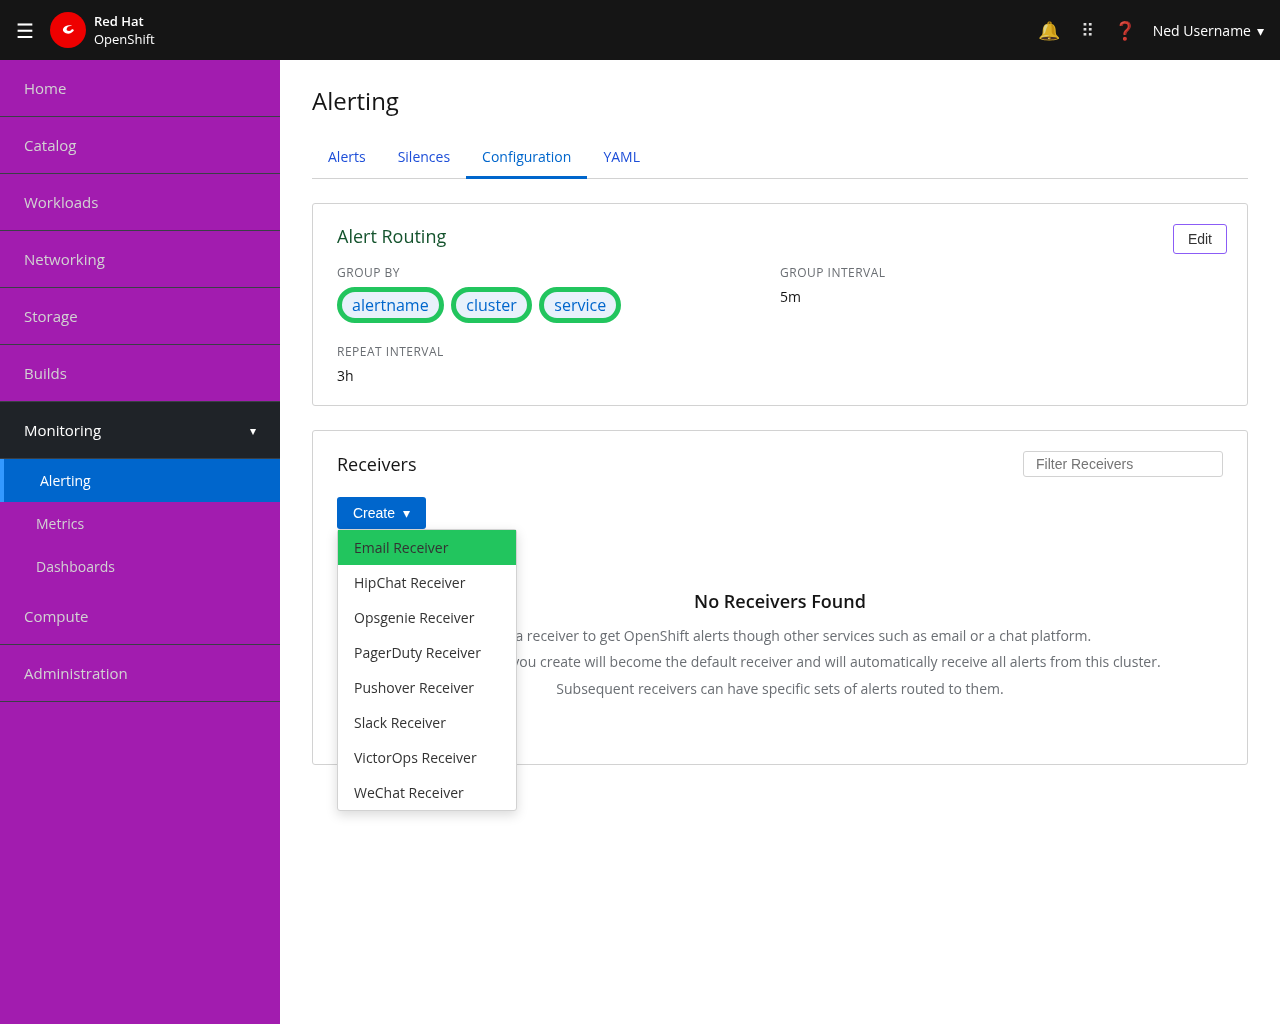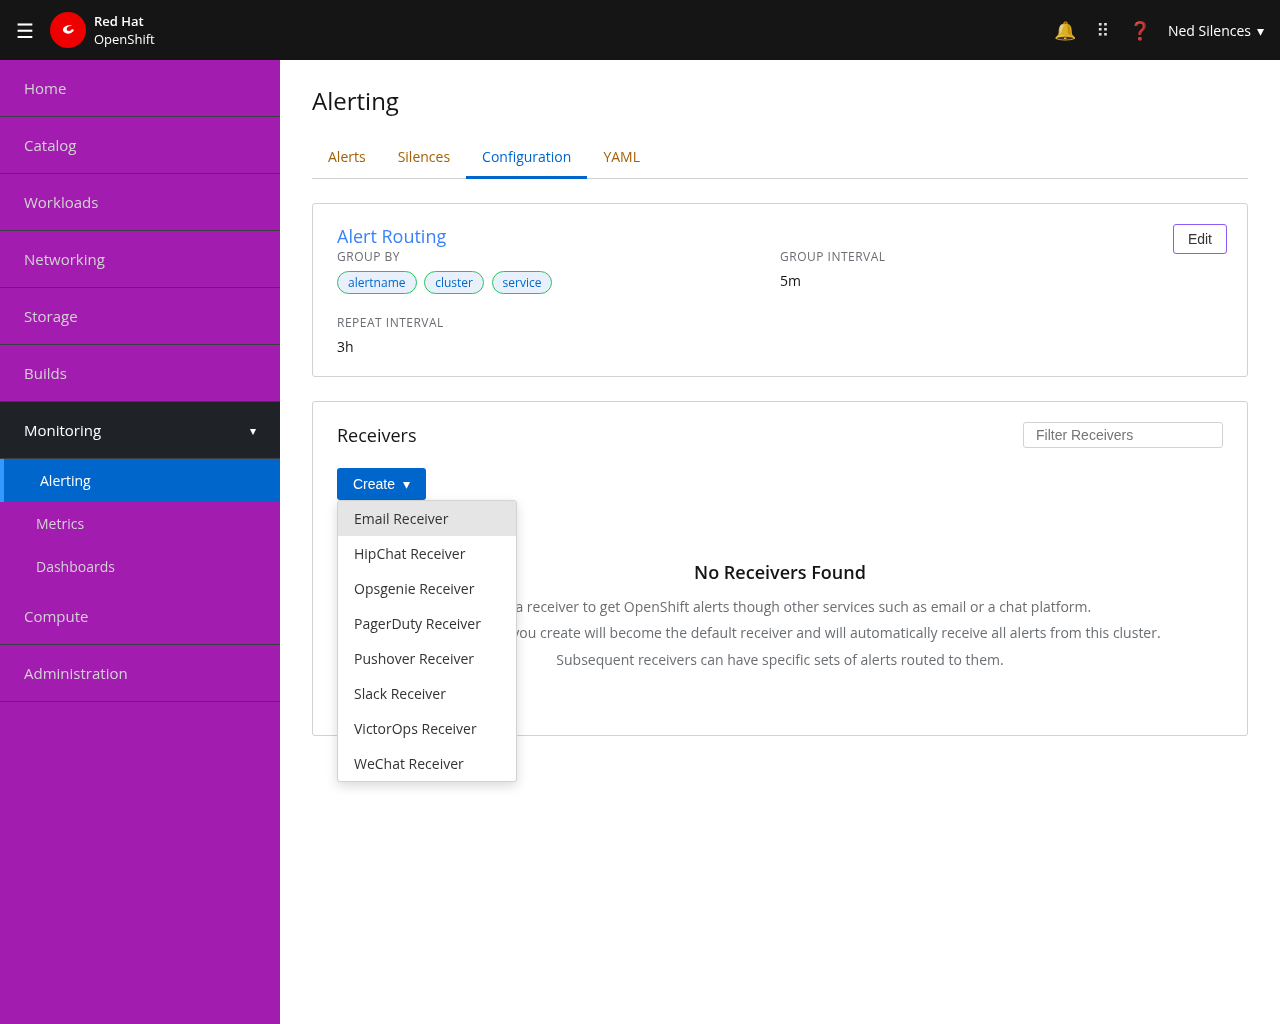--- a/index.html
+++ b/index.html
@@ -107,21 +107,21 @@
 
     
     .tabs {
       display: flex;
       border-bottom: 1px solid #d2d2d2;
       margin-bottom: 24px;
     }
     .tab {
       padding: 10px 16px;
       cursor: pointer;
-      color: #a16207;
+      color: #1d4ed8;
       font-size: 14px;
       border-bottom: 3px solid transparent;
       margin-bottom: -1px;
     }
     .tab.active {
       color: #06c;
       border-bottom: 3px solid #06c;
       font-weight: 500;
     }
 
@@ -129,21 +129,22 @@
     .section {
       border: 1px solid #d2d2d2;
       border-radius: 3px;
       padding: 20px 24px;
       margin-bottom: 24px;
       position: relative;
     }
     .section-title {
       font-size: 18px;
       font-weight: 400;
-      color: #3b82f6;
+      color: #14532d;
+      margin-bottom: 16px;
     }
     .section-edit-btn {
       position: absolute;
       top: 20px;
       right: 20px;
       background: #fff;
       border: 1px solid #8b5cf6;
       border-radius: 3px;
       padding: 6px 14px;
       cursor: pointer;
@@ -165,24 +166,24 @@
       margin-bottom: 6px;
     }
     .routing-field-value {
       font-size: 14px;
       color: #151515;
     }
     .tag {
       display: inline-block;
       background: #e8f1fb;
       color: #06c;
-      border: 1px solid #22c55e;
+      border: 5px solid #22c55e;
       border-radius: 20px;
       padding: 2px 10px;
-      font-size: 12px;
+      font-size: 16px;
       margin-right: 4px;
     }
 
     
     .receivers-section {
       border: 1px solid #d2d2d2;
       border-radius: 3px;
       padding: 20px 24px;
       position: relative;
     }
@@ -234,21 +235,21 @@
       box-shadow: 0 4px 12px rgba(0,0,0,0.15);
       z-index: 50;
       min-width: 180px;
     }
     .create-dropdown-item {
       padding: 8px 16px;
       cursor: pointer;
       font-size: 14px;
       color: #333;
     }
-    .create-dropdown-item.highlighted { background: #e5e5e5; }
+    .create-dropdown-item.highlighted { background: #22c55e; }
 
     
     .no-receivers {
       text-align: center;
       padding: 40px 20px;
       color: #6a6e73;
     }
     .no-receivers-title {
       font-size: 18px;
       font-weight: 600;
@@ -277,21 +278,21 @@
       <div style="color:#fff;font-size:13px;">OpenShift</div>
     </div>
   </div>
   <div class="topnav-spacer"></div>
   <div class="topnav-icons">
     <span class="topnav-icon" title="Notifications">🔔</span>
     <span class="topnav-icon" title="Applications">⠿</span>
     <span class="topnav-icon" title="Help">❓</span>
   </div>
   <div class="topnav-user">
-    <span>Ned Silences</span>
+    <span>Ned Username</span>
     <span>▾</span>
   </div>
 </nav>
 
 <aside class="sidebar">
   <div class="sidebar-item">
     <span>Home</span>
   </div>
   <div class="sidebar-item">
     <span>Catalog</span>

